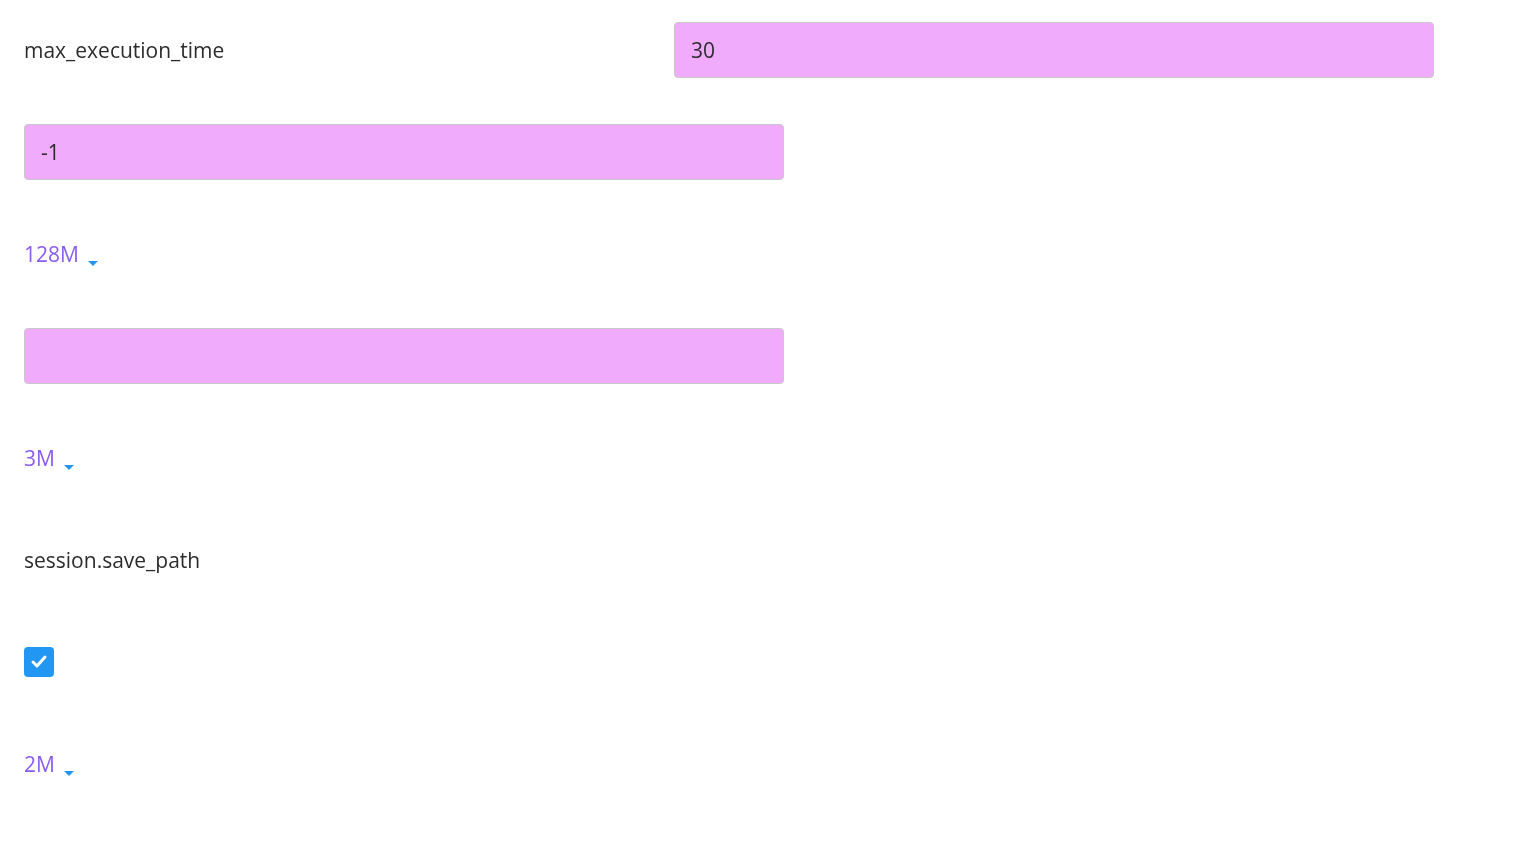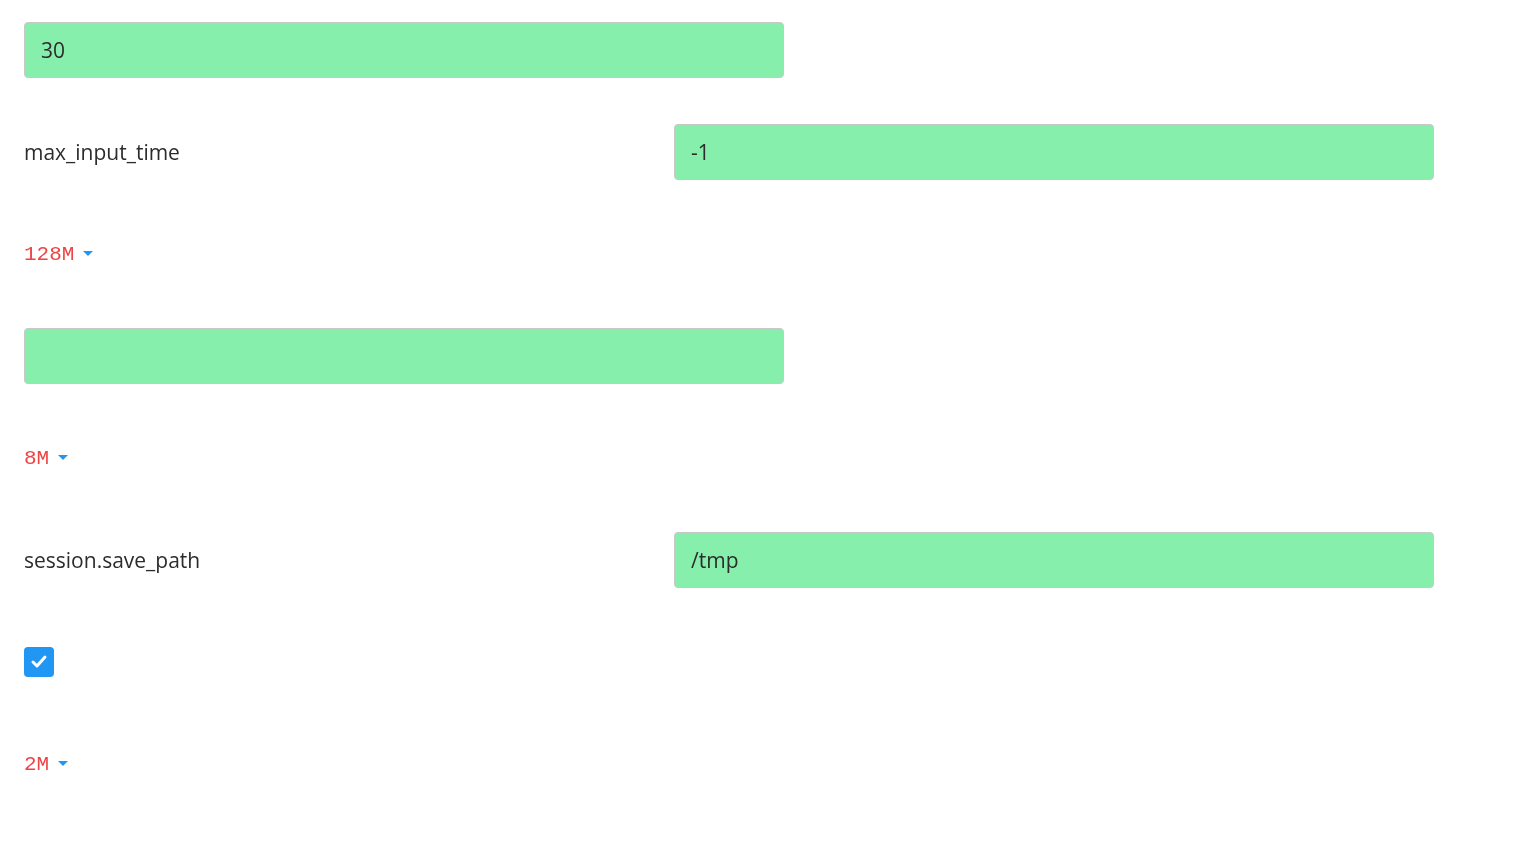--- a/index.html
+++ b/index.html
@@ -33,33 +33,32 @@
       align-items: center;
     }
     input.text-input {
       width: 100%;
       max-width: 760px;
       height: 56px;
       padding: 10px 16px;
       font-size: 21px;
       font-family: inherit;
       color: #2c2c2c;
-      background: #86efac;
+      background: #f0abfc;
       border: 1px solid #c8c8c8;
       border-radius: 4px;
       outline: none;
     }
     .dropdown {
       display: inline-flex;
-      align-items: center;
-      color: #ef4444;
+      align-items: flex-end;
+      color: #8b5cf6;
       cursor: pointer;
       font-weight: 400;
       user-select: none;
-      font-family: Liberation Mono, monospace;
     }
     .dropdown-value {
       margin-right: 8px;
     }
     .dropdown-caret {
       display: inline-block;
     }
     .dropdown-caret svg {
       display: block;
     }
@@ -74,27 +73,27 @@
       cursor: pointer;
     }
     .checkbox svg {
       display: block;
     }
   </style>
 </head>
 <body>
 
 <div class="form-row">
+  <div class="form-label">max_execution_time</div>
   <div class="form-control-col">
     <input class="text-input" type="text" value="30" style="">
   </div>
 </div>
 
 <div class="form-row">
-  <div class="form-label">max_input_time</div>
   <div class="form-control-col">
     <input class="text-input" type="text" value="-1" style="">
   </div>
 </div>
 
 <div class="form-row">
   <div class="form-control-col">
     <div class="dropdown">
       <span class="dropdown-value">128M</span>
       <span class="dropdown-caret">
@@ -108,35 +107,32 @@
 
 <div class="form-row">
   <div class="form-control-col">
     <input class="text-input" type="text" value="" style="">
   </div>
 </div>
 
 <div class="form-row">
   <div class="form-control-col">
     <div class="dropdown">
-      <span class="dropdown-value">8M</span>
+      <span class="dropdown-value">3M</span>
       <span class="dropdown-caret">
         <svg width="12" height="8" viewBox="0 0 12 8">
             <path d="M1 1 L6 6 L11 1 Z" fill="#2196f3"></path>
           </svg>
       </span>
     </div>
   </div>
 </div>
 
 <div class="form-row">
   <div class="form-label">session.save_path</div>
-  <div class="form-control-col">
-    <input class="text-input" type="text" value="/tmp" style="">
-  </div>
 </div>
 
 <div class="form-row">
   <div class="form-control-col">
     <div class="checkbox">
       <span>
         <svg width="20" height="20" viewBox="0 0 20 20">
             <path d="M4 10 L8 14 L16 5" stroke="#ffffff" stroke-width="3" fill="none" stroke-linecap="round" stroke-linejoin="round"></path>
           </svg>
       </span>

